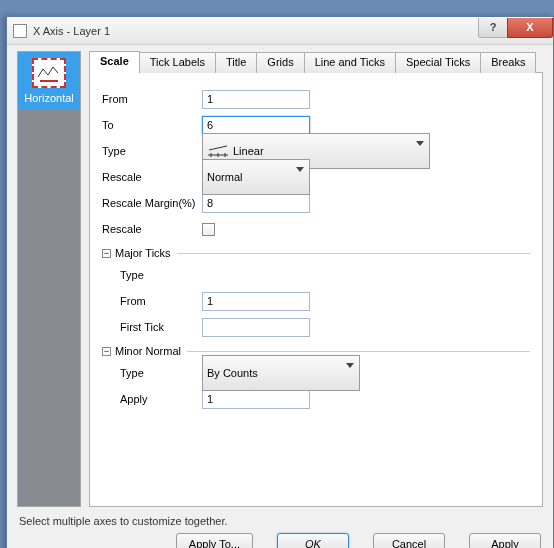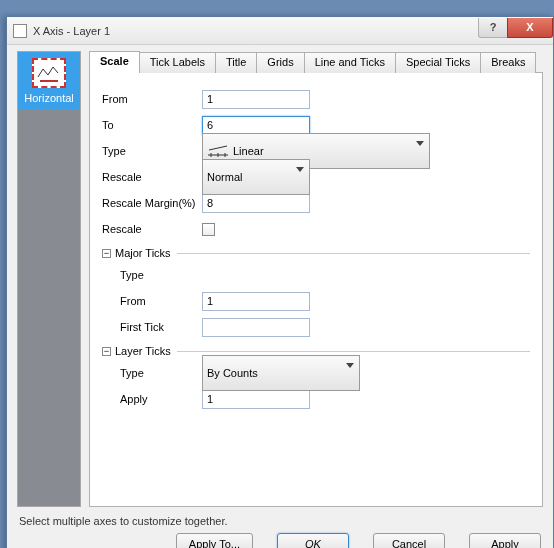--- a/index.html
+++ b/index.html
@@ -139,21 +139,21 @@
             <label>From</label>
             <input type="text" class="val" value="1" style="">
           </div>
           <div class="row indent">
             <label>First Tick</label>
             <input type="text" class="val" value="" style="">
           </div>
 
           <div class="group-head">
             <div class="toggle">−</div>
-            <span>Layer Ticks</span>
+            <span>Minor Normal</span>
             <div class="line"></div>
           </div>
           <div class="row indent">
             <label>Type</label>
             <div class="dd wider">
               <span>By Counts</span>
               <div class="caret"></div>
             </div>
           </div>
           <div class="row indent">

